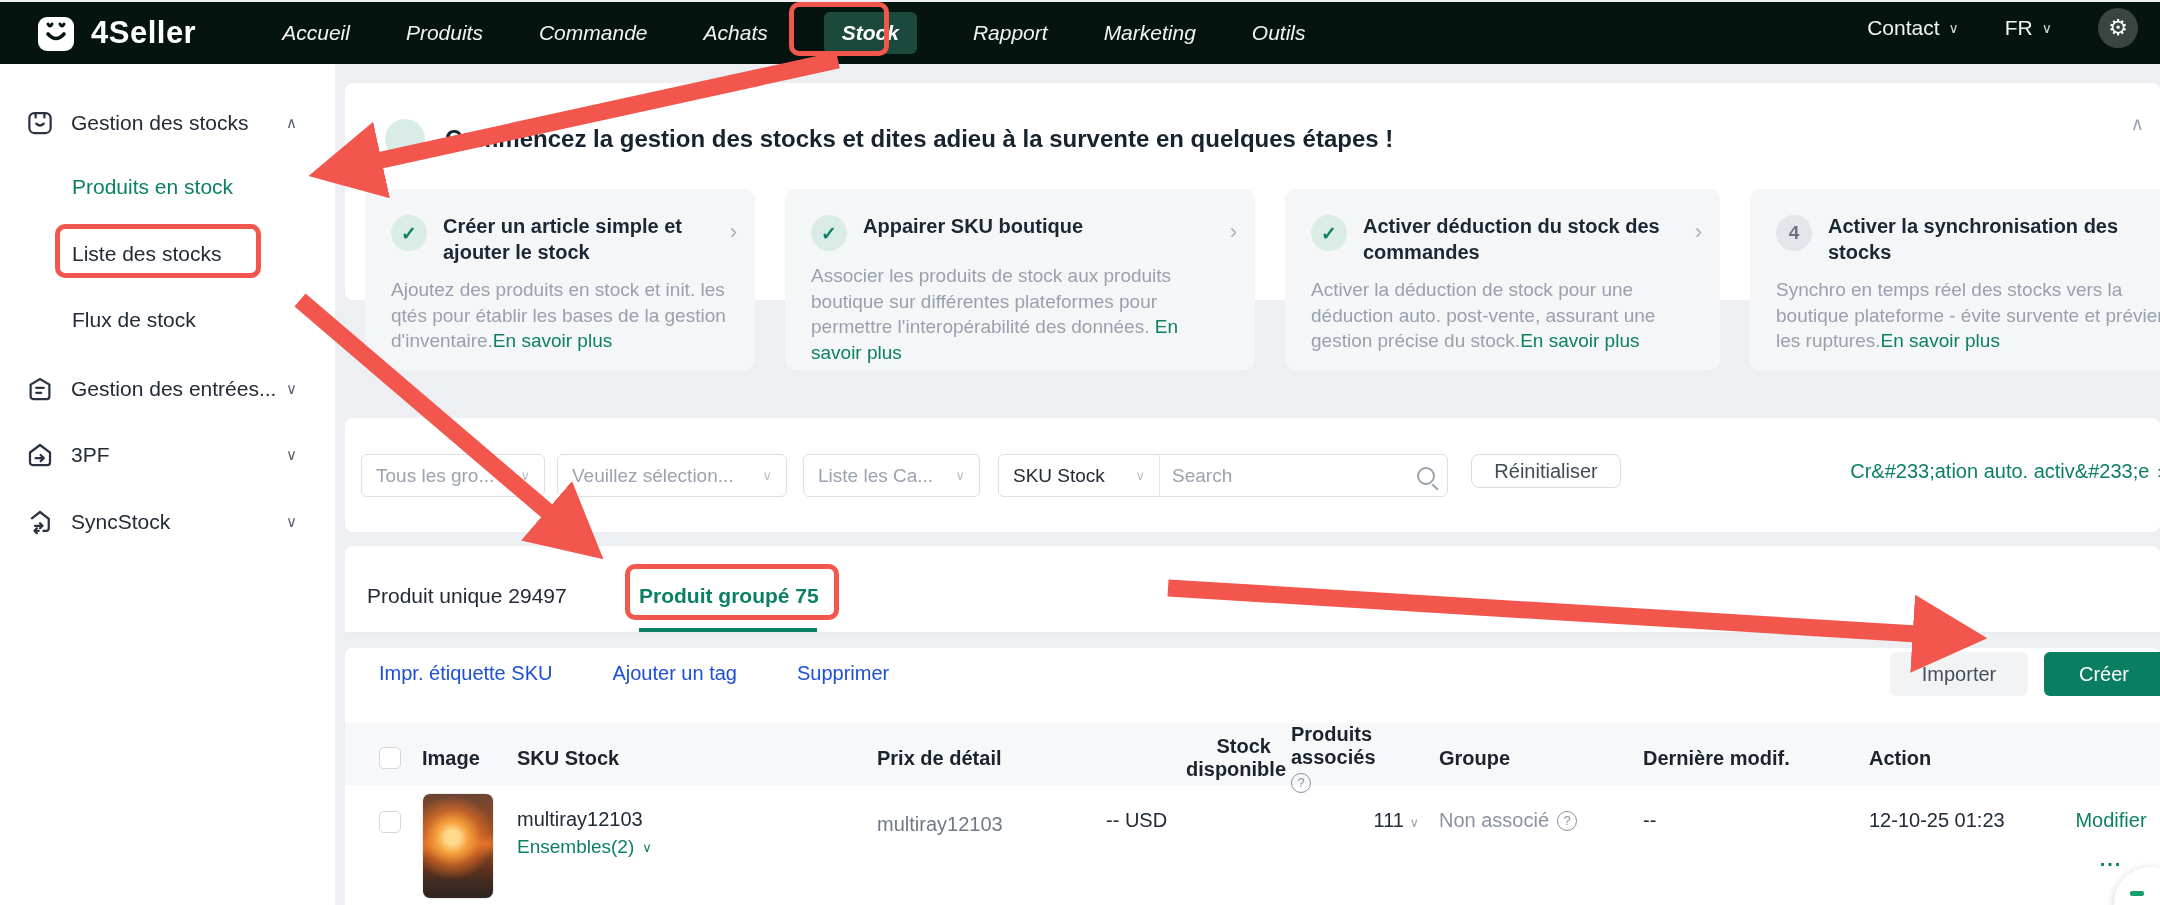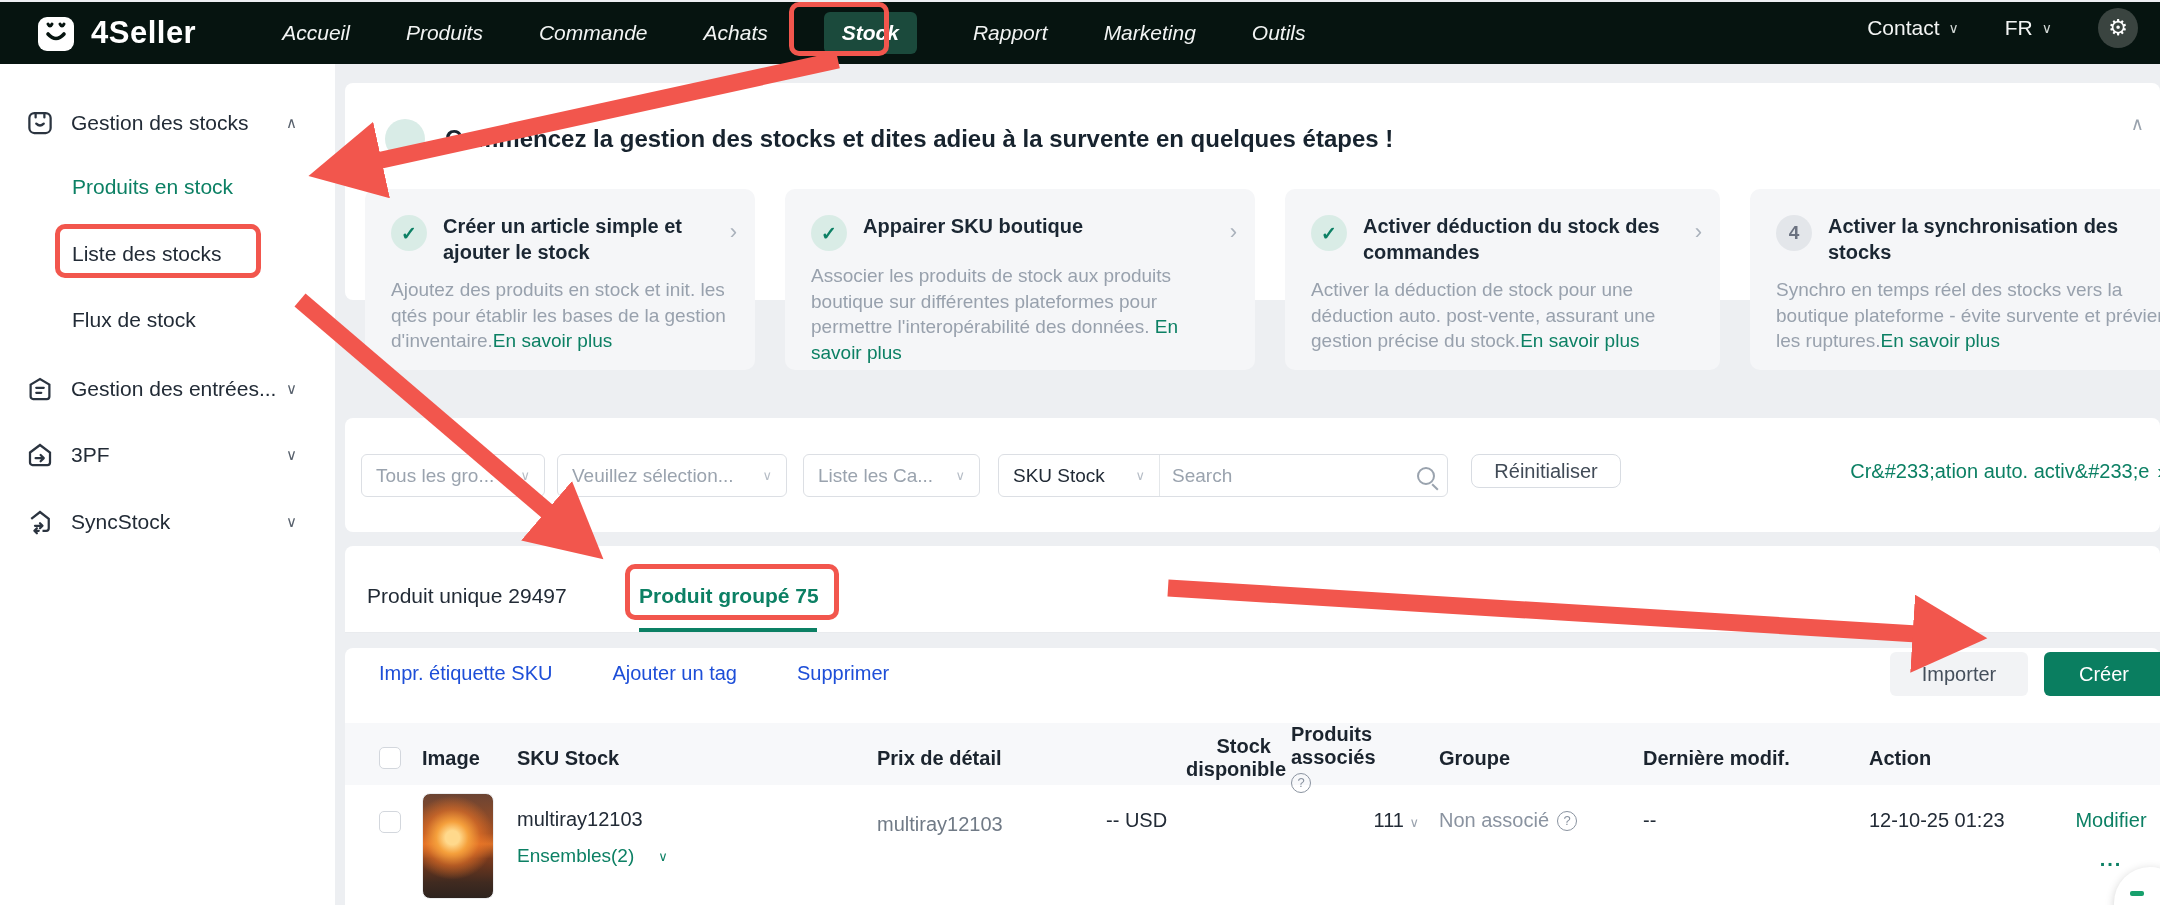--- a/index.html
+++ b/index.html
@@ -72,21 +72,21 @@
   .thead { position:absolute; left:0; top:75px; width:1815px; height:62px; background:#f7f8fa; font-size:20px; font-weight:bold; color:#1b242e; }
   .th { line-height:1.15; }
   .th-right { text-align:right; padding-right:20px; }
   .qmark { display:inline-flex; width:20px; height:20px; border:1.5px solid #8a93a0; border-radius:50%; color:#8a93a0; font-size:13px; font-weight:normal; align-items:center; justify-content:center; }
   .trow { position:absolute; left:0; top:137px; width:1815px; height:120px; align-items:start; font-size:20px; color:#222b36; }
   .checkbox { width:22px; height:22px; border:1.5px solid #d3d7dd; border-radius:5px; background:#fff; cursor:pointer; }
   .thumb { width:72px; height:106px; border-radius:8px; border:1px solid #eceef0; background:
       radial-gradient(circle at 42% 42%, #ffd98c 0 7px, #f5a03c 16px, rgba(240,120,40,.55) 28px, rgba(0,0,0,0) 42px),
       linear-gradient(#6b4433 0%, #a34f22 38%, #d96f26 48%, #7a3a1d 62%, #402a20 85%, #2e241f 100%); }
   .name-cell { line-height:1.2; padding-top:22px; }
-  .ensembles { color:#0c8064; font-size:19px; margin-top:14px; display:flex; align-items:center; gap:24px; cursor:pointer; }
+  .ensembles { color:#0c8064; font-size:19px; margin-top:5px; display:flex; align-items:center; gap:8px; cursor:pointer; }
   .cell-pad { padding-top:28px; }
   .gray { color:#707a86; }
   .stock-cell { text-align:right; padding-right:20px; }
   .chev-sm { color:#9aa3ae; font-size:13px; }
   .assoc { color:#8a93a0; display:flex; gap:8px; align-items:center; }
   .action-cell a { color:#0c8064; text-decoration:none; cursor:pointer; }
   .action-more { color:#0c8064; margin-top:16px; letter-spacing:2px; cursor:pointer; font-weight:bold; }
 
   .float-widget { position:absolute; right:-26px; bottom:-34px; width:72px; height:72px; border-radius:50%; background:#fff; box-shadow:0 2px 10px rgba(0,0,0,.18); z-index:6; }
   .float-widget::after { content:""; position:absolute; left:16px; top:24px; width:14px; height:5px; background:#17a06c; border-radius:2px; }

